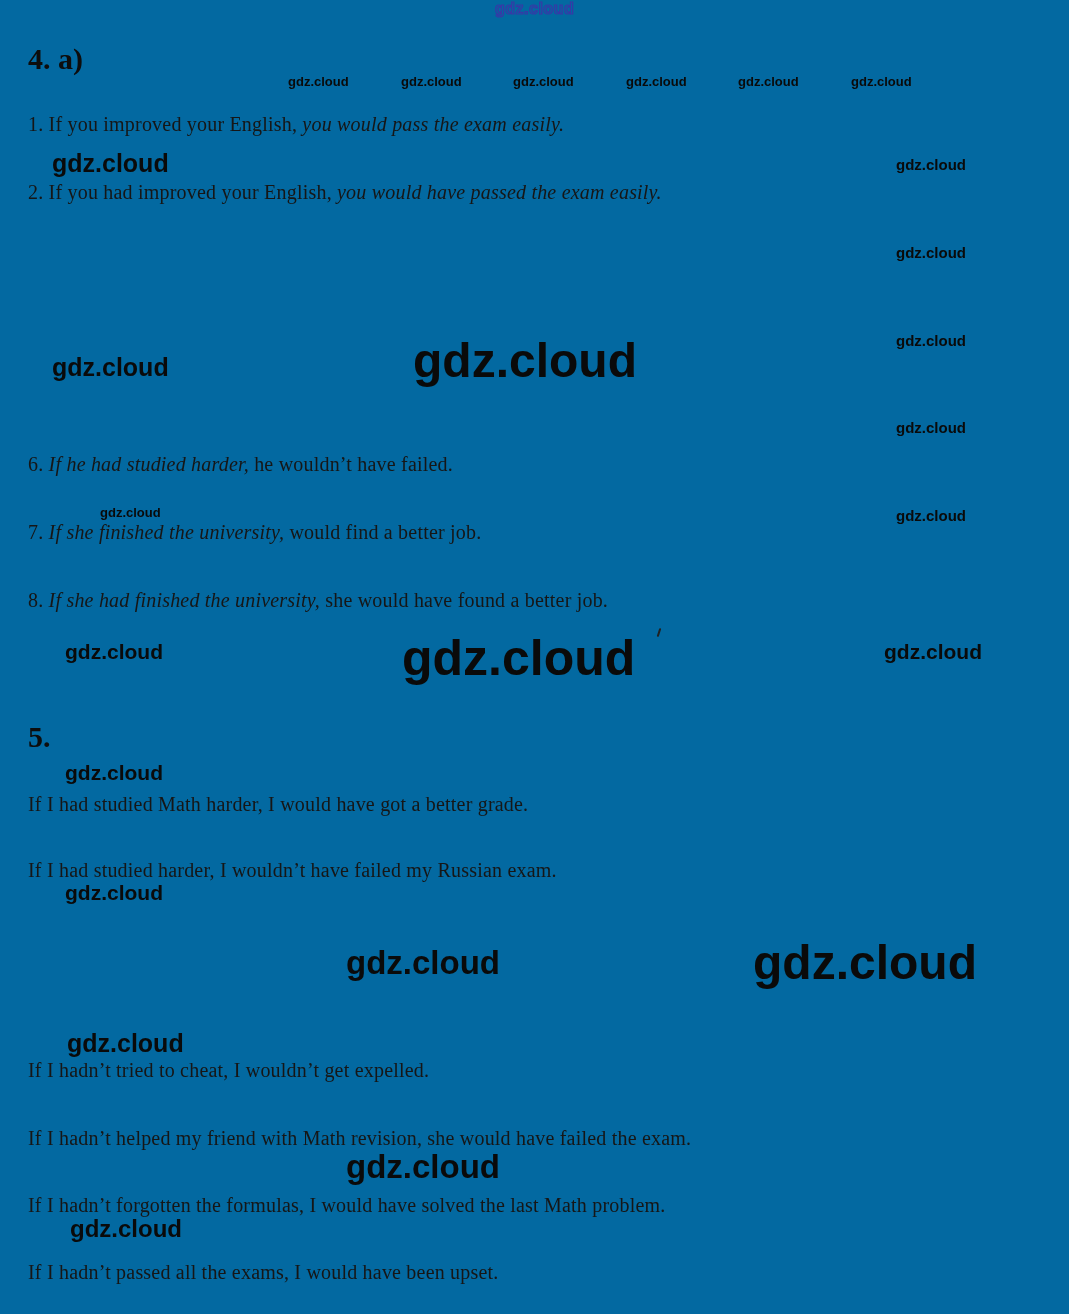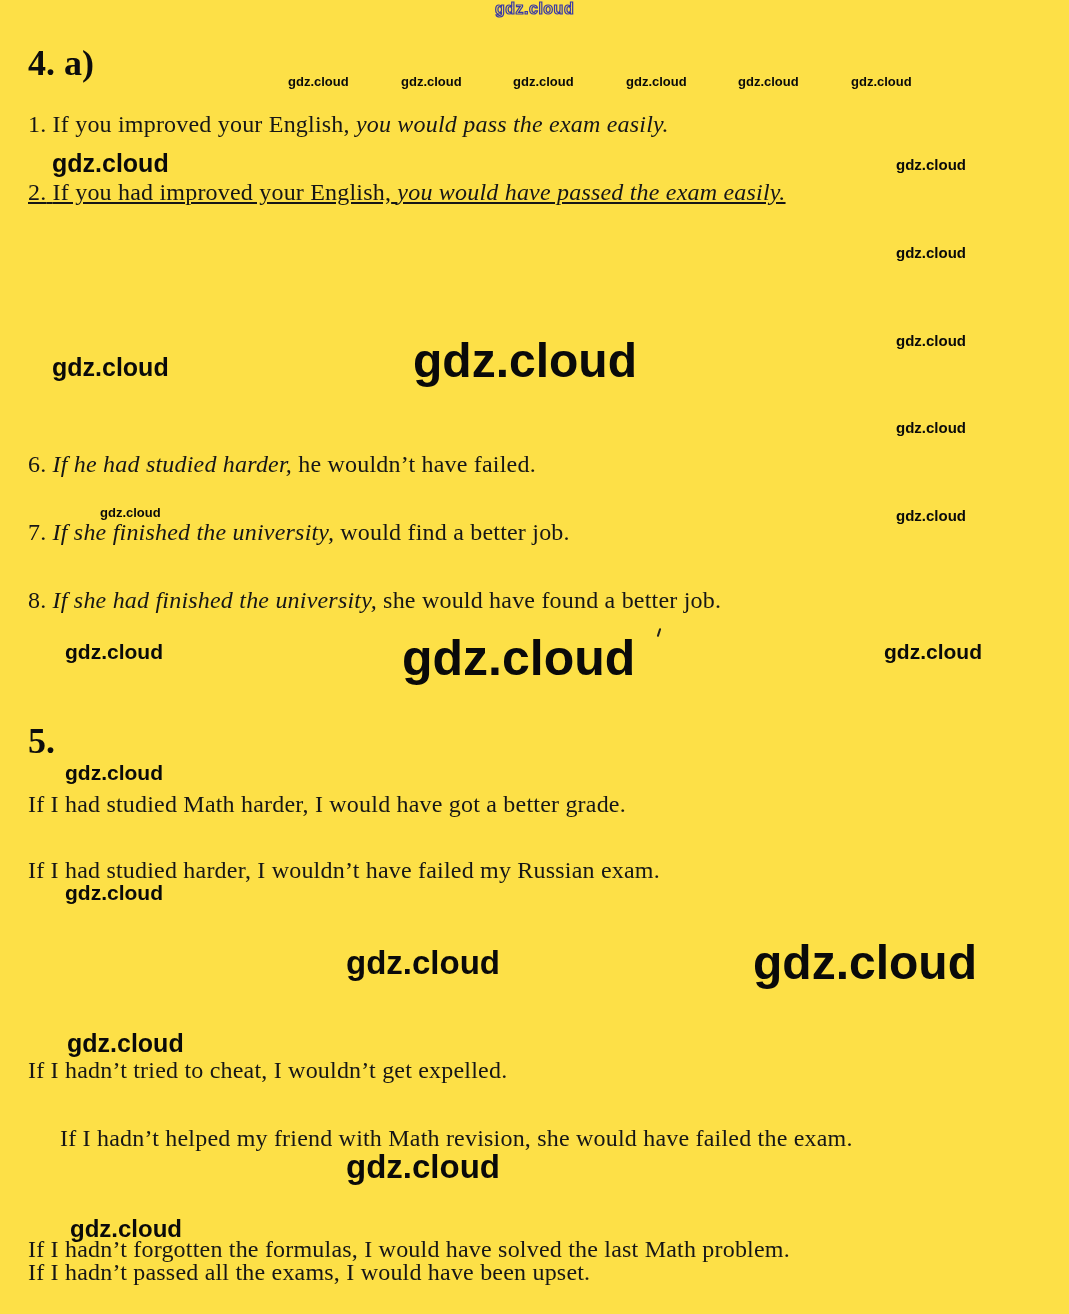--- a/index.html
+++ b/index.html
@@ -1,34 +1,34 @@
 <!DOCTYPE html>
 <html><head>
 <meta charset="utf-8">
 <style>
   html, body { margin:0; padding:0; background:#ffffff; }
   .page {
     position:relative;
     width:1069px; height:1314px;
-    background:#fde047;
+    background:#0369a1;
     font-family:"Liberation Serif", serif;
     color:#141414;
     overflow:hidden;
     text-align:right;
   }
   .heading {
     position:absolute; left:28px;
-    font-weight:bold; font-size:36px;
+    font-weight:bold; font-size:30px;
     font-family:"Liberation Serif", serif;
     color:#0d0d0d;
     white-space:nowrap;
   }
   .sent {
     position:absolute; left:28px;
-    font-size:24px; line-height:29px;
+    font-size:20px; line-height:29px;
     letter-spacing:0.2px;
     white-space:nowrap;
     color:#161616;
   }
   .it { font-style:italic; }
   .wm {
     position:absolute;
     font-family:"Liberation Sans", sans-serif;
     color:#0a0a0a;
     white-space:nowrap;
@@ -66,21 +66,21 @@
   <span class="wm wm-sm" style="left:513px; top:75px;">gdz.cloud</span>
   <span class="wm wm-sm" style="left:626px; top:75px;">gdz.cloud</span>
   <span class="wm wm-sm" style="left:738px; top:75px;">gdz.cloud</span>
   <span class="wm wm-sm" style="left:851px; top:75px;">gdz.cloud</span>
 
   <div class="sent" style="top:110px;"><span>1.</span> <span>If you improved your English,</span> <span class="it">you would pass the exam easily.</span></div>
 
   <span class="wm wm-bold" style="left:52px; top:150px; font-size:25px;">gdz.cloud</span>
   <span class="wm wm-smr" style="left:896px; top:157px;">gdz.cloud</span>
 
-  <div class="sent" style="top:178px;text-decoration:underline;"><span>2.</span> <span>If you had improved your English,</span> <span class="it">you would have passed the exam easily.</span></div>
+  <div class="sent" style="top:178px;"><span>2.</span> <span>If you had improved your English,</span> <span class="it">you would have passed the exam easily.</span></div>
 
   <span class="wm wm-smr" style="left:896px; top:245px;">gdz.cloud</span>
 
 
   <span class="wm wm-smr" style="left:896px; top:333px;">gdz.cloud</span>
 
 
   <span class="wm wm-bold" style="left:52px; top:354px; font-size:25px;">gdz.cloud</span>
   <span class="wm wm-big" style="left:413px; top:336px; font-size:48px;">gdz.cloud</span>
 
@@ -114,23 +114,23 @@
 
 
   <span class="wm wm-big" style="left:346px; top:946px; font-size:33px; font-weight:700;">gdz.cloud</span>
   <span class="wm wm-big" style="left:753px; top:938px; font-size:48px;">gdz.cloud</span>
 
 
   <span class="wm wm-bold" style="left:67px; top:1030px; font-size:25px;">gdz.cloud</span>
 
   <div class="sent" style="top:1056px;">If I hadn’t tried to cheat, I wouldn’t get expelled.</div>
 
-  <div class="sent" style="top:1124px;margin-left:32px;">If I hadn’t helped my friend with Math revision, she would have failed the exam.</div>
+  <div class="sent" style="top:1124px;">If I hadn’t helped my friend with Math revision, she would have failed the exam.</div>
 
   <span class="wm wm-big" style="left:346px; top:1150px; font-size:33px; font-weight:700;">gdz.cloud</span>
 
-  <div class="sent" style="top:1235px;">If I hadn’t forgotten the formulas, I would have solved the last Math problem.</div>
+  <div class="sent" style="top:1191px;">If I hadn’t forgotten the formulas, I would have solved the last Math problem.</div>
 
   <span class="wm wm-bold" style="left:70px; top:1216px; font-size:24px;">gdz.cloud</span>
 
   <div class="sent" style="top:1258px;">If I hadn’t passed all the exams, I would have been upset.</div>
 
 </div>
 
 </body></html>

